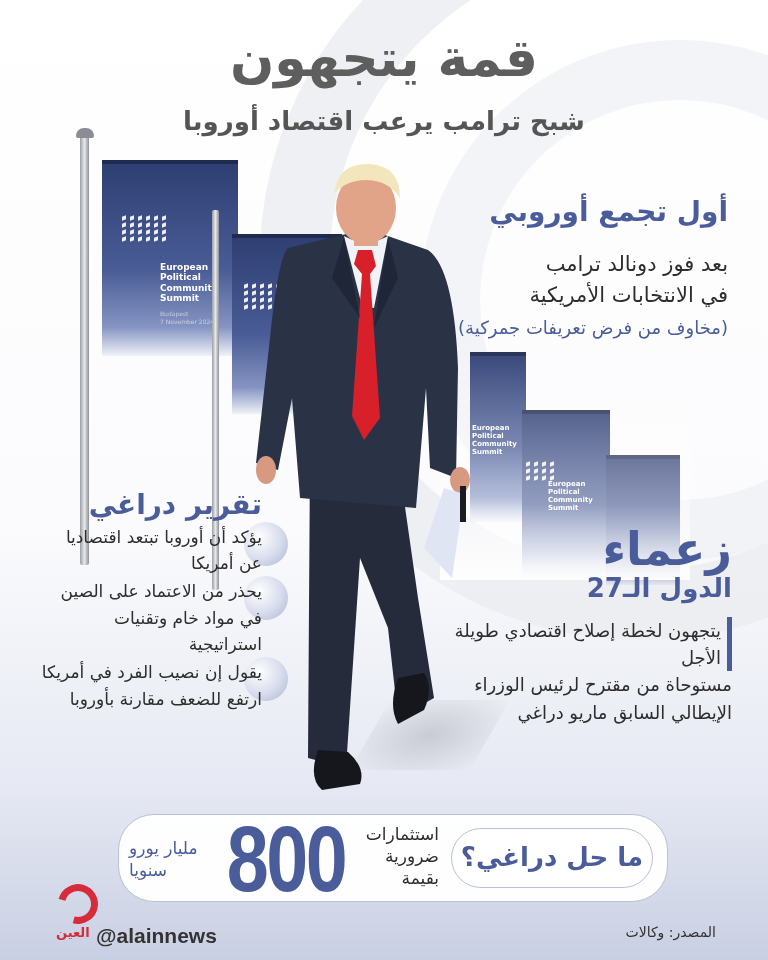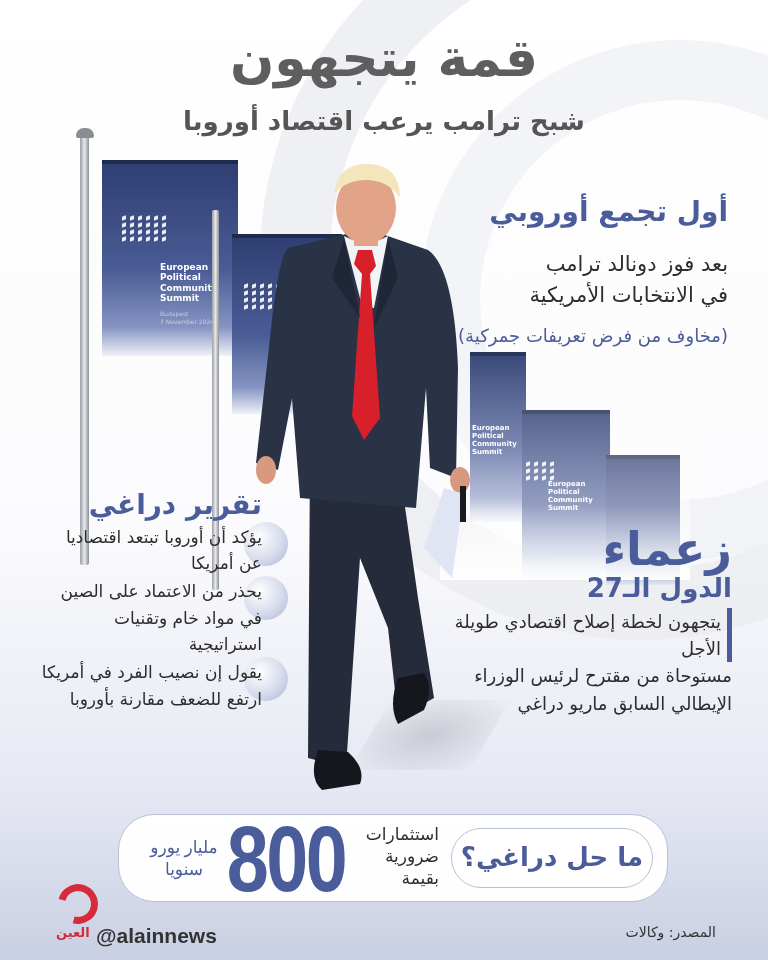--- a/index.html
+++ b/index.html
@@ -47,55 +47,55 @@
 
   
   .figure { position: absolute; left: 248px; top: 158px; width: 230px; height: 640px; }
   .shadow { position: absolute; left: 370px; top: 700px; width: 120px; height: 70px; background: radial-gradient(ellipse, rgba(140,140,150,0.35), rgba(255,255,255,0)); transform: skewX(-30deg); }
 
   
   .blk-top { position: absolute; right: 40px; top: 195px; width: 300px; direction: rtl; text-align: right; }
   .h-blue { color: #4a5d9a; font-weight: bold; }
   .blk-top .h { font-size: 28px; line-height: 1.2; }
   .blk-top .p { font-size: 21px; color: #2d2d2d; line-height: 1.5; margin-top: 20px; }
-  .blk-top .note { font-size: 18px; color: #4a5d9a; line-height: 1.6; margin-top: 10px; }
+  .blk-top .note { font-size: 18px; color: #4a5d9a; line-height: 1.6; margin-top: 2px; }
 
   
   .blk-left { position: absolute; left: 40px; top: 488px; width: 240px; direction: rtl; text-align: right; }
   .blk-left .h { font-size: 28px; line-height: 1.2; padding-right: 18px; }
   .bullet { position: relative; margin-top: 2px; padding-right: 18px; font-size: 17px; line-height: 1.55; color: #2d2d2d; }
   .bullet .dot {
     position: absolute; right: -8px; top: -2px; width: 44px; height: 44px; border-radius: 50%;
     background: radial-gradient(circle at 35% 35%, #ffffff 0%, #d7dcec 55%, #a9b3d4 100%);
     z-index: 0;
   }
   .bullet .txt { position: relative; z-index: 1; }
 
   
   .blk-br { position: absolute; right: 36px; top: 525px; width: 300px; direction: rtl; text-align: right; }
   .blk-br .h1 { font-size: 46px; line-height: 1.05; }
   .blk-br .h2 { font-size: 26px; line-height: 1.2; }
-  .blk-br .bar { border-right: 5px solid #4a5d9a; padding-right: 6px; margin-top: 4px; font-size: 18px; line-height: 1.5; color: #2d2d2d; }
+  .blk-br .bar { border-right: 5px solid #4a5d9a; padding-right: 6px; margin-top: 13px; font-size: 18px; line-height: 1.5; color: #2d2d2d; }
   .blk-br .p2 { font-size: 18px; line-height: 1.55; color: #2d2d2d; }
 
   
   .panel {
     position: absolute; left: 118px; top: 814px; width: 550px; height: 88px;
     border: 1.5px solid #b9c0d8; border-radius: 36px;
     background: rgba(255,255,255,0.97);
   }
   .q-pill {
     position: absolute; right: 14px; top: 13px; width: 202px; height: 60px;
     border: 1.5px solid #b9c0d8; border-radius: 30px; background: #fff;
     direction: rtl; text-align: center; line-height: 56px;
     font-size: 26px; font-weight: bold; color: #4a5d9a;
   }
   .inv-text { position: absolute; right: 228px; top: 8px; width: 100px; direction: rtl; text-align: right; font-size: 17px; line-height: 1.3; color: #2d2d2d; }
   .big-num { position: absolute; left: 96px; top: -4px; width: 130px; text-align: center; font-family: "Liberation Sans", sans-serif; font-weight: bold; font-size: 92px; line-height: 96px; color: #4a5d9a; letter-spacing: -3px; transform: scaleX(0.82); }
-  .unit-text { position: absolute; left: 20px; top: 22px; width: 90px; direction: rtl; text-align: center; font-size: 17px; line-height: 1.3; color: #4a5d9a; font-family: Liberation Serif, serif; }
+  .unit-text { position: absolute; left: 10px; top: 22px; width: 90px; direction: rtl; text-align: left; font-size: 17px; line-height: 1.3; color: #4a5d9a; }
 
   
   .logo-e {
     position: absolute; left: 58px; top: 884px; width: 40px; height: 40px;
     border: 7px solid #d62b3a; border-radius: 50%; border-left-color: transparent;
     transform: rotate(-30deg);
   }
   .brand { position: absolute; left: 56px; top: 925px; font-size: 13px; color: #d62b3a; font-weight: bold; direction: rtl; }
   .handle { position: absolute; left: 96px; top: 924px; font-family: "Liberation Sans", sans-serif; font-size: 21px; font-weight: bold; color: #333; text-align: right; }
   .source { position: absolute; right: 52px; top: 924px; font-size: 14px; color: #333; direction: rtl; }

